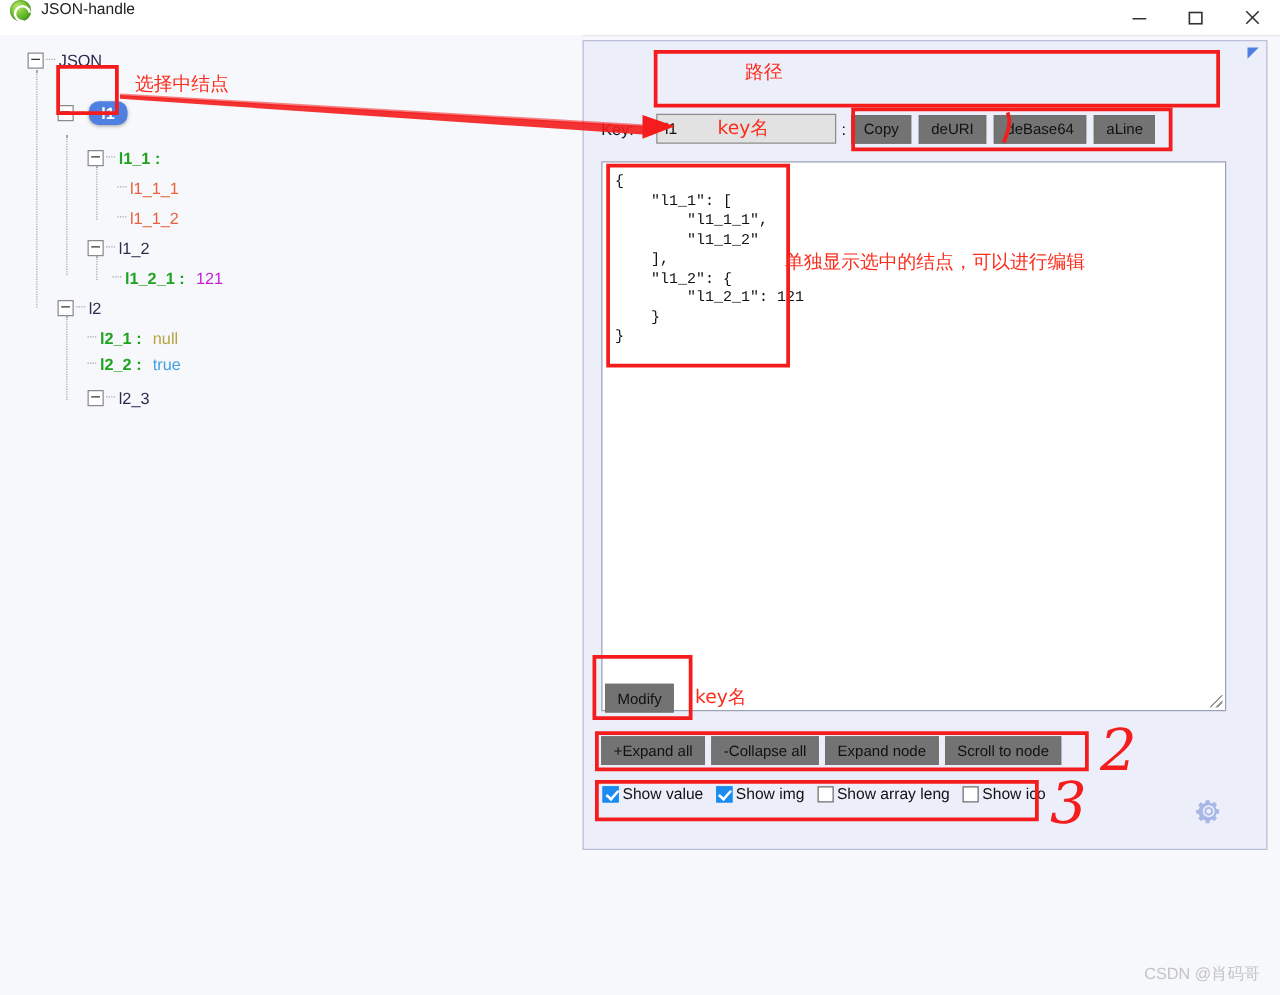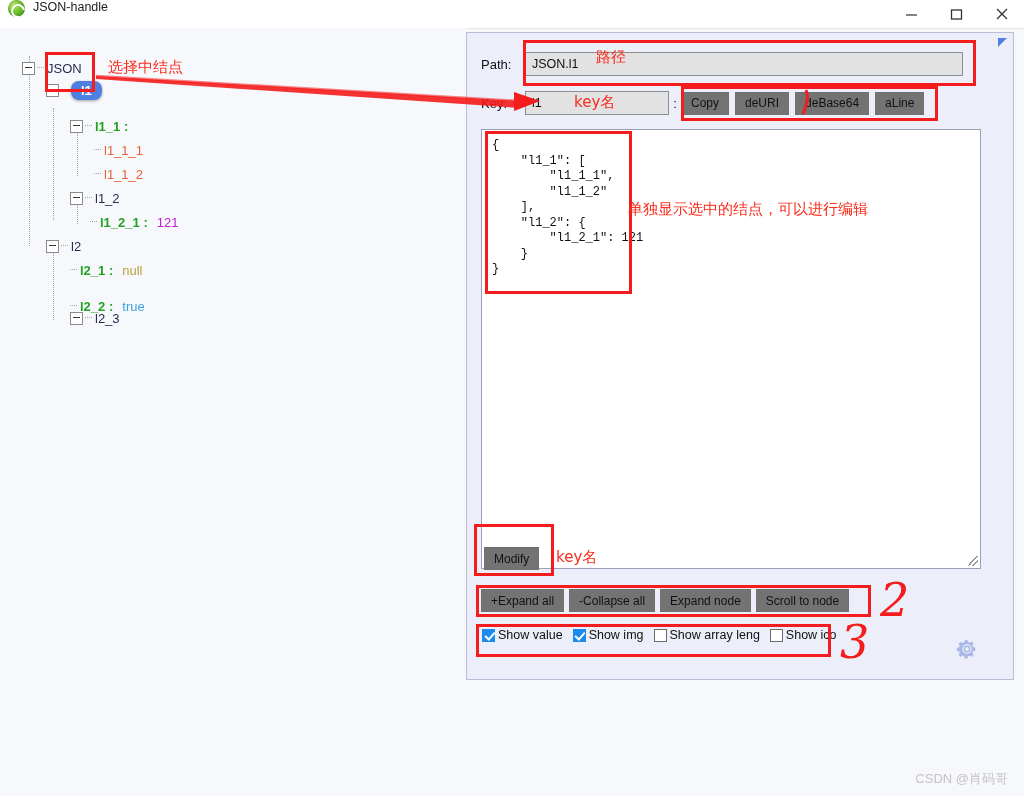--- a/index.html
+++ b/index.html
@@ -154,21 +154,21 @@
 </div>
 
 <div id="tree">
 
   <div class="vline" style="left:29px;top:28px;height:190px;"></div>
   <div class="vline" style="left:53px;top:80px;height:112px;"></div>
   <div class="vline" style="left:77px;top:104px;height:44px;"></div>
   <div class="vline" style="left:77px;top:176px;height:20px;"></div>
   <div class="vline" style="left:53px;top:224px;height:68px;"></div>
 
-  <div class="tnode" style="position:absolute;left:22px;top:28px;">
+  <div class="tnode" style="position:absolute;left:22px;top:8px;">
     <div class="exp"></div>
     <div class="dots"></div>
     <span class="k-dark">JSON</span>
   </div>
 
   <div class="tnode" style="position:absolute;left:46px;top:50px;">
     <div class="exp"></div>
     <div class="dots"></div>
     <span class="sel-pill">l1</span>
   </div>
@@ -209,41 +209,37 @@
     <span class="k-dark">l2</span>
   </div>
 
   <div class="tnode" style="position:absolute;left:70px;top:230px;">
     <div class="dots"></div>
     <span class="k-green">l2_1</span>
       <span class="colon">&nbsp;:</span>
     <span class="v-olive" style="margin-left:9px">null</span>
   </div>
 
-  <div class="tnode" style="position:absolute;left:70px;top:266px;">
+  <div class="tnode" style="position:absolute;left:70px;top:251px;">
     <div class="dots"></div>
     <span class="k-green">l2_2</span>
       <span class="colon">&nbsp;:</span>
     <span class="v-blue" style="margin-left:9px">true</span>
   </div>
 
   <div class="tnode" style="position:absolute;left:70px;top:278px;">
     <div class="exp"></div>
     <div class="dots"></div>
     <span class="k-dark">l2_3</span>
   </div>
 </div>
 
 <div id="panel">
   <div id="corner-tri"></div>
 
-  <div id="row-path">
-    <div class="fieldlabel">Path:</div>
-    <div class="txtfield" id="path-field">JSON.l1</div>
-  </div>
 
   <div id="row-key">
     <div class="fieldlabel">Key:</div>
     <div class="txtfield" id="key-field">l1</div>
     <div style="width:12px;text-align:center;font-size:13px;color:#111;">:</div>
     <div style="display:flex;gap:6px;">
       <div class="smallbtn">Copy</div>
       <div class="smallbtn">deURI</div>
       <div class="smallbtn">deBase64</div>
       <div class="smallbtn">aLine</div>

